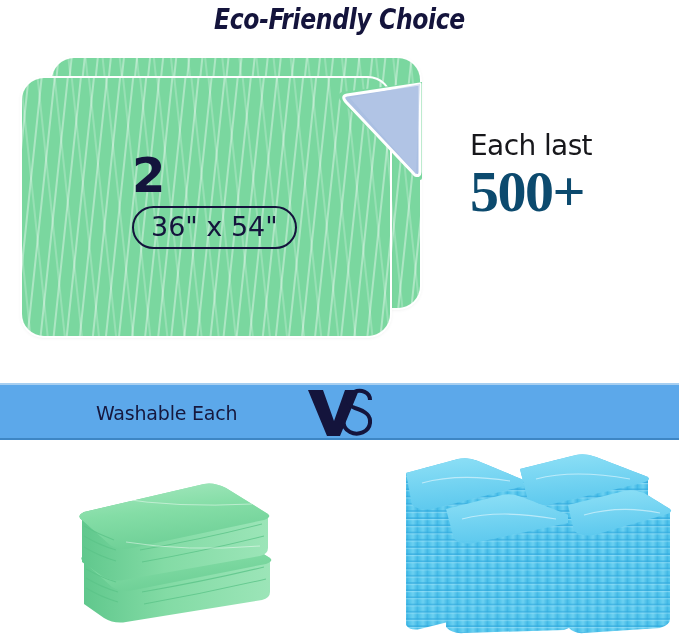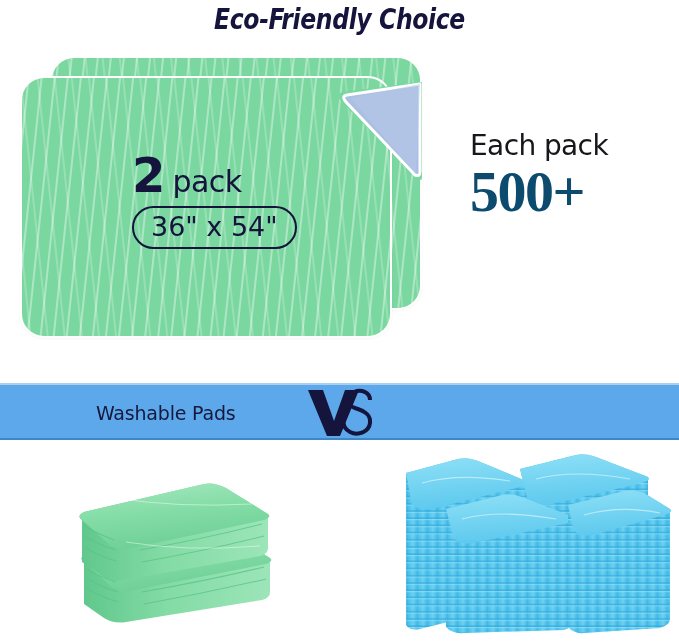--- a/index.html
+++ b/index.html
@@ -223,33 +223,32 @@
 
   <svg class="fold" viewBox="0 0 86 98">
     <path d="M86 0 L86 96 Q86 98 84 98 L4 18 Q0 12 6 10 Z" fill="#7ad79f"></path>
     <path d="M84 2 L84 90 Q84 95 79 93 L10 20 Q5 14 11 13 Z" fill="#aabfe2" stroke="#ffffff" stroke-width="3" stroke-linejoin="round"></path>
     <path d="M84 2 L14 16 L80 92 Z" fill="#b6c8e8" opacity="0.55"></path>
   </svg>
 
   <div class="pad-text">
     <div class="pack-line">
       <span class="pack-num">2</span>
-      <span class="pack-word">pack</span>
     </div>
     <div class="size-pill">36" x 54"</div>
   </div>
 </div>
 
 <div class="claim">
-  <div class="claim-top">Each pack</div>
+  <div class="claim-top">Each last</div>
   <div class="claim-big" style="color: #0c4a6e; font-family: Liberation Serif, serif;">500+</div>
 </div>
 
 <div class="banner" style="background: rgb(92, 168, 234);">
-  <div class="banner-label banner-left" style="color: rgb(22, 24, 62);">Washable Pads</div>
+  <div class="banner-label banner-left" style="color: rgb(22, 24, 62);">Washable Each</div>
 </div>
 
 <svg class="vs-logo" viewBox="0 0 72 52">
   <path d="M2 4 L17 4 L28 35 L39 4 L53 4 L34 50 L21 50 Z" fill="#14143c"></path>
   <g fill="none" stroke="#14143c" stroke-width="4">
     <path d="M64 14 C64 6 55 3 48 6 C40 9 40 19 49 22 C59 25 65 29 64 37
              C63 46 52 50 44 46 C39 43.5 37 39 37.5 34"></path>
   </g>
 </svg>
 

